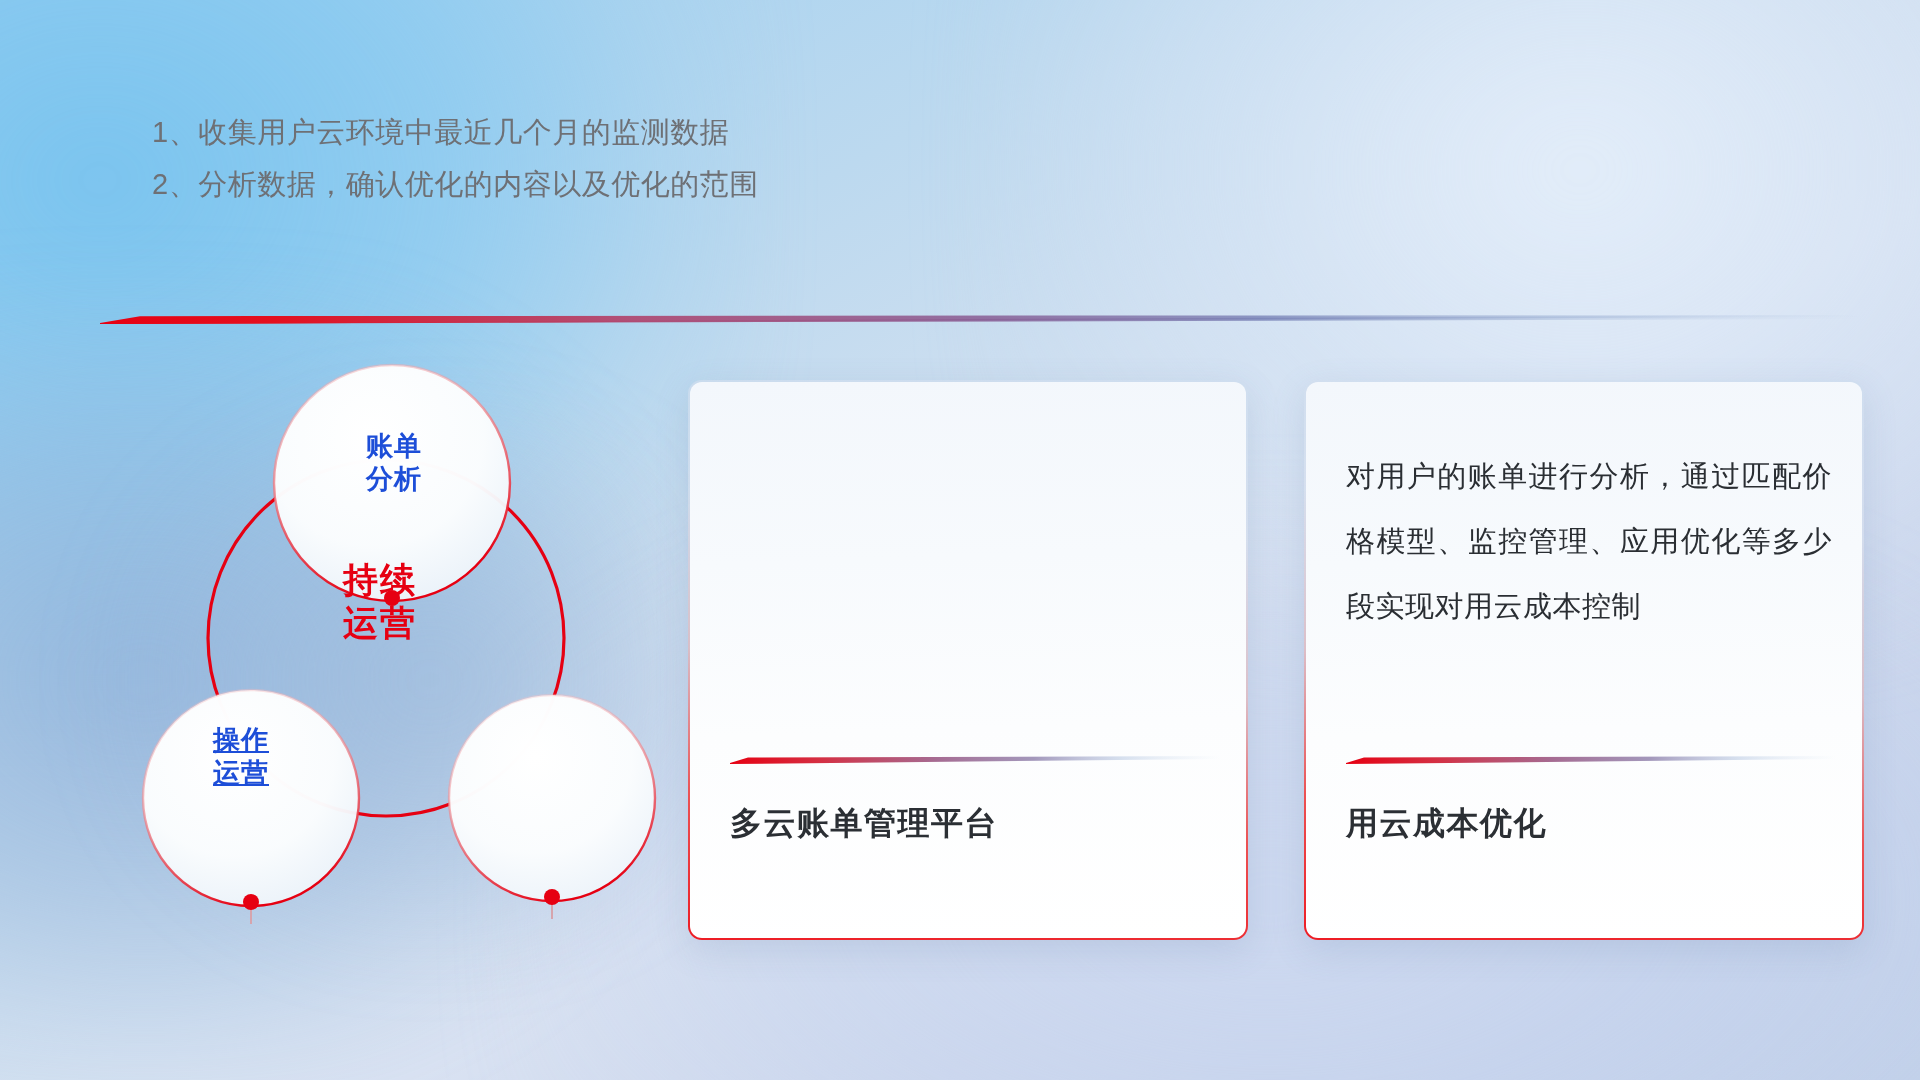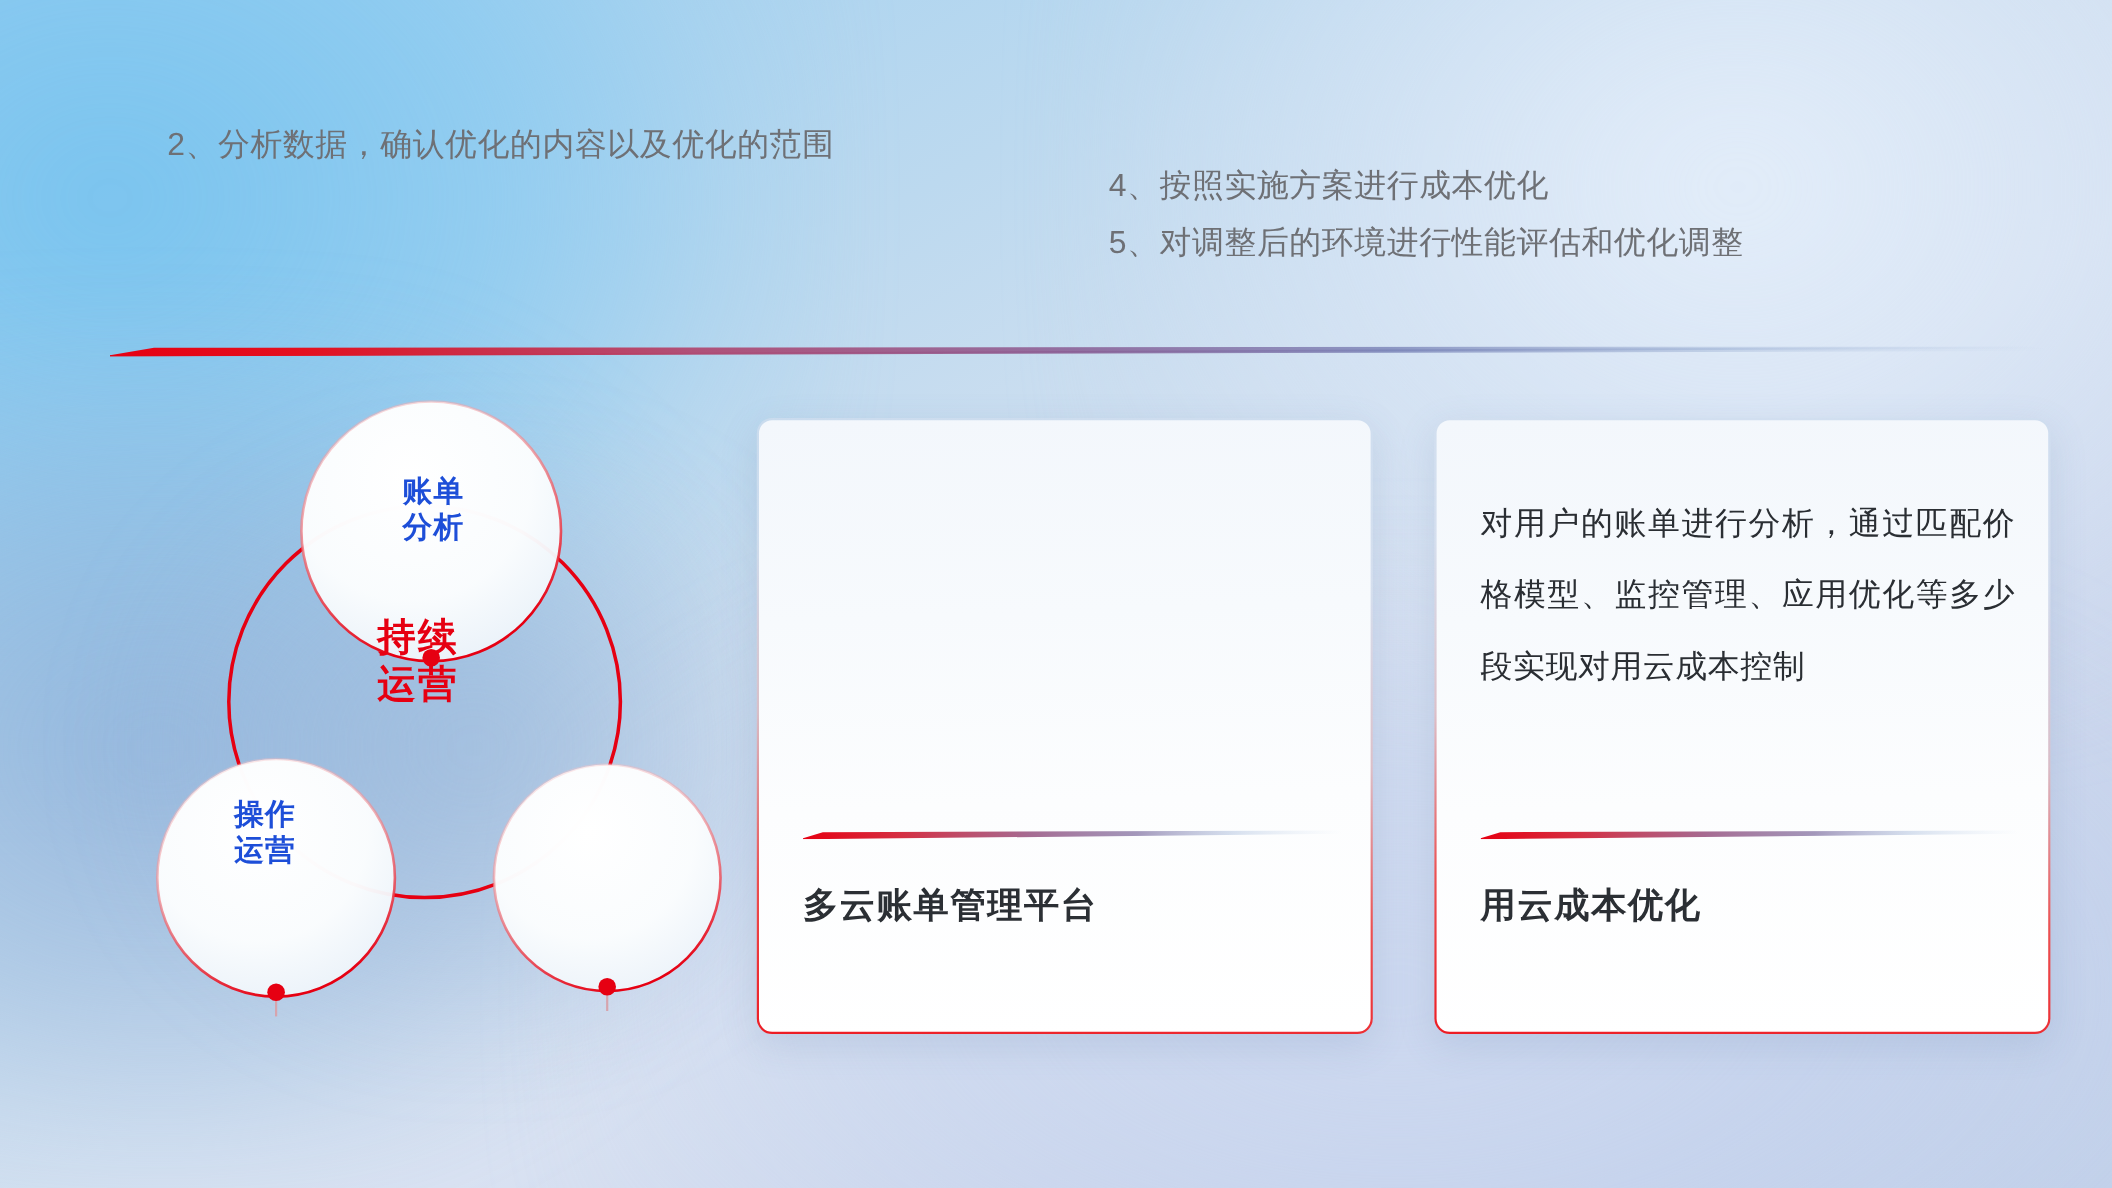--- a/index.html
+++ b/index.html
@@ -138,21 +138,21 @@
     text-align: center;
     color: #1d4ed8;
     font-weight: bold;
     font-size: 27px;
     line-height: 1.22;
     letter-spacing: 1px;
     pointer-events: none;
   }
   .venn-label span { display: block; }
   #label-bill   { left: 218px; top: 82px;  width: 160px; }
-  #label-ops    { left: 65px;  top: 376px; width: 160px; }
+  #label-ops    { left: 65px;  top: 376px; width: 160px; text-decoration: underline; }
   #label-strat  { left: 375px; top: 376px; width: 160px; }
   #label-center {
     left: 184px; top: 178px; width: 200px;
     color: #e60012;
     font-size: 35px;
     line-height: 1.24;
     letter-spacing: 2px;
     margin-top: 32px;
   }
 
@@ -229,27 +229,24 @@
   <div class="bg-blob-a"></div>
   <div class="bg-blob-b"></div>
   <div class="bg-blob-c"></div>
   <div class="bg-blob-d"></div>
   <div class="bg-blob-e"></div>
 </div>
 
 <div id="top-lists">
 
   <div class="list-col left">
+    <div class="list-item">1、收集用户云环境中最近几个月的监测数据</div>
     <div class="list-item">2、分析数据，确认优化的内容以及优化的范围</div>
   </div>
 
-  <div class="list-col right">
-    <div class="list-item">4、按照实施方案进行成本优化</div>
-    <div class="list-item">5、对调整后的环境进行性能评估和优化调整</div>
-  </div>
 
 </div>
 
 <div id="header-divider">
   <svg class="taper" viewBox="0 0 1760 12" preserveAspectRatio="none">
     <defs>
       <linearGradient id="hdGrad" x1="0" y1="0" x2="1" y2="0">
         <stop offset="0" stop-color="#e60012" stop-opacity="1"></stop>
         <stop offset="0.10" stop-color="#e4101f" stop-opacity="1"></stop>
         <stop offset="0.30" stop-color="#b04a72" stop-opacity="0.95"></stop>

